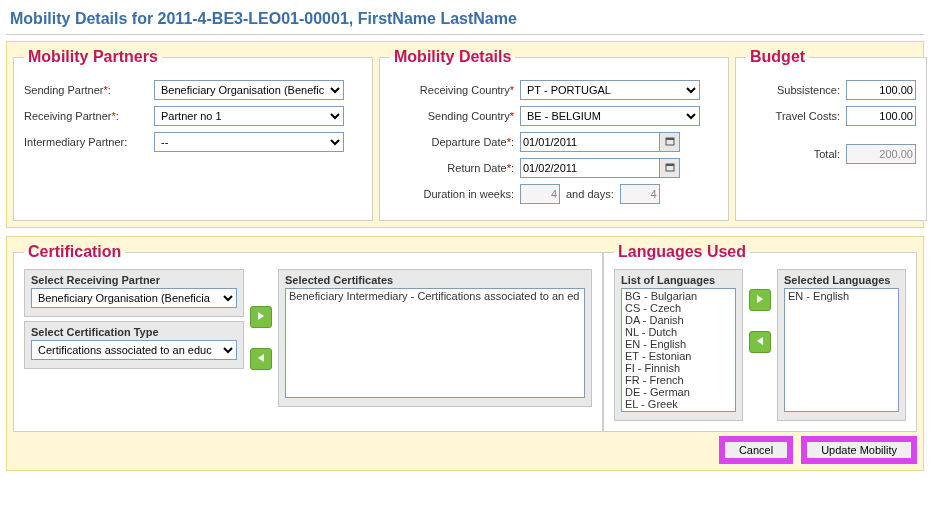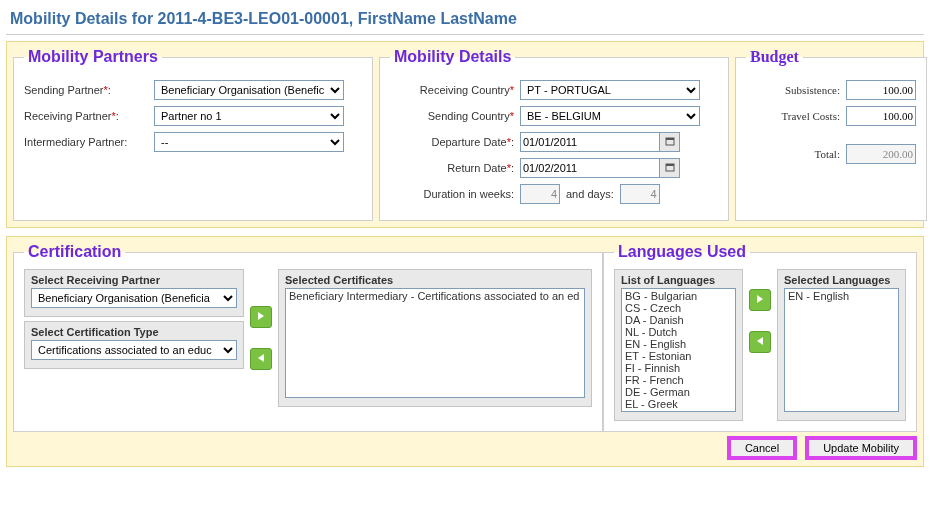--- a/index.html
+++ b/index.html
@@ -29,28 +29,28 @@
   .row1 { display: flex; gap: 6px; }
   .row2 { display: flex; }
   fieldset.group {
     background: #fff;
     border: 1px solid #cfcfcf;
     padding: 8px 10px 10px 10px;
     margin: 0;
     position: relative;
   }
   fieldset.group legend {
-    color: #6d28d9;
+    color: #be185d;
     font-size: 16px;
     font-weight: bold;
     padding: 0 4px;
   }
   .w-partners { flex: 0 0 360px; }
   .w-details  { flex: 0 0 350px; }
-  .w-budget   { flex: 1 1 auto; font-family: Liberation Serif, serif; }
+  .w-budget   { flex: 1 1 auto; }
   .w-cert     { flex: 0 0 590px; }
   .w-lang     { flex: 1 1 auto; }
 
   .form-row { display: flex; align-items: center; margin: 6px 0; }
   .form-label { width: 130px; text-align: left; padding-right: 6px; }
   .form-label-r { width: 130px; text-align: right; padding-right: 6px; }
   .form-label-b { width: 100px; text-align: right; padding-right: 6px; }
   .req { color: #c00; }
   select, input[type=text] {
     font: inherit;
@@ -100,21 +100,21 @@
   .listbox .item { padding: 0 2px; white-space: nowrap; }
 
   .lang-wrap { display: flex; gap: 6px; }
   .lang-col { flex: 1; display: flex; flex-direction: column; }
   .lang-mid { display: flex; flex-direction: column; justify-content: flex-start; gap: 20px; padding-top: 20px; }
 
   .footer-btns { display: flex; justify-content: flex-end; gap: 8px; padding: 4px 0 0 0; }
   button.std {
     font: inherit;
     padding: 2px 14px;
-    border: 4px solid #d946ef;
+    border: 6px solid #d946ef;
     background: #efefef;
     cursor: pointer;
   }
   .small-gap { height: 6px; }
 </style>
 </head>
 <body>
 
 <div class="page-title">Mobility Details for 2011-4-BE3-LEO01-00001, FirstName LastName</div>
 

